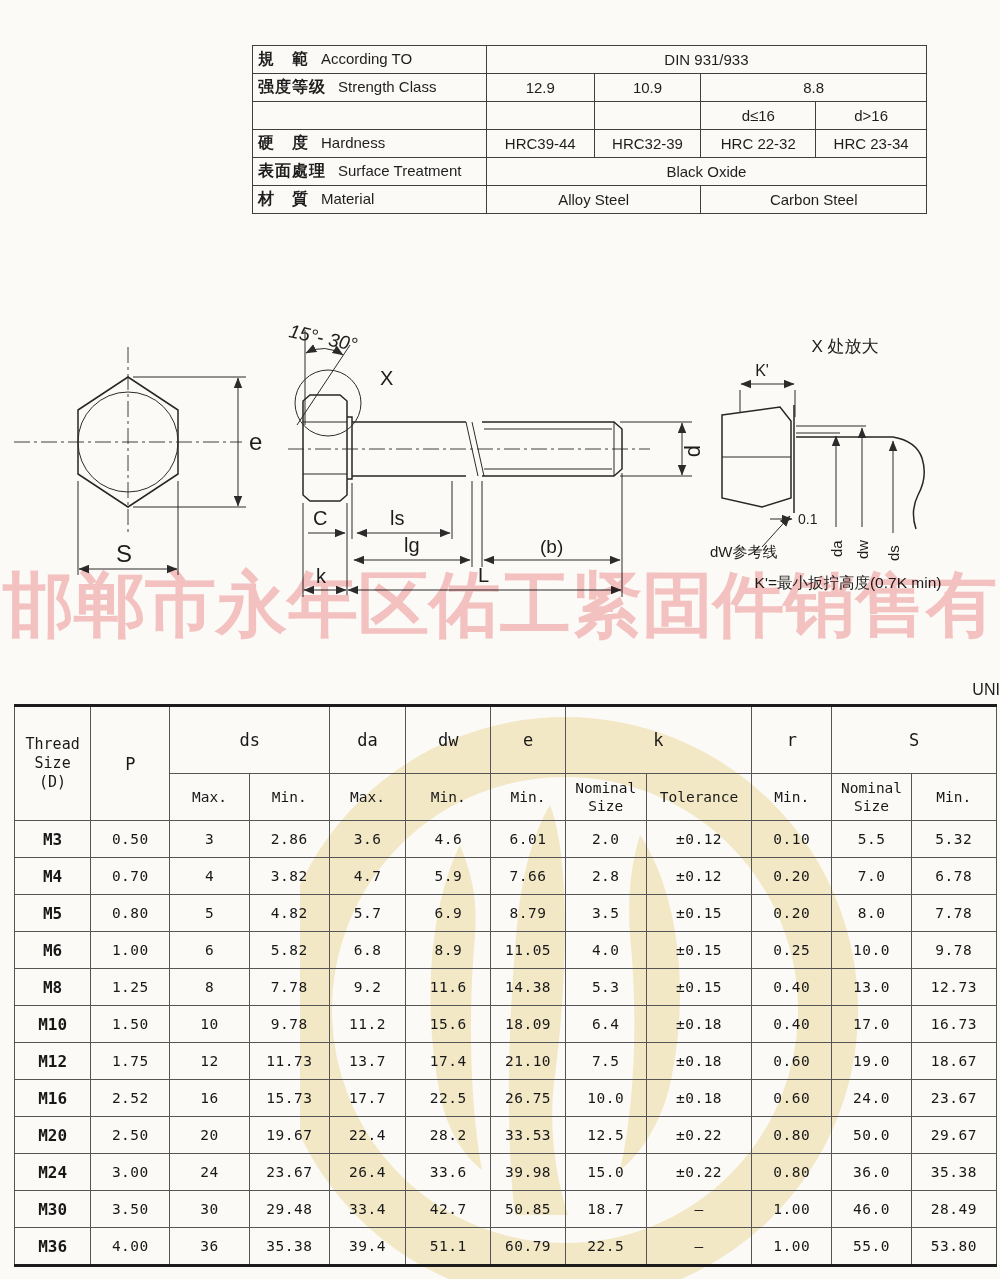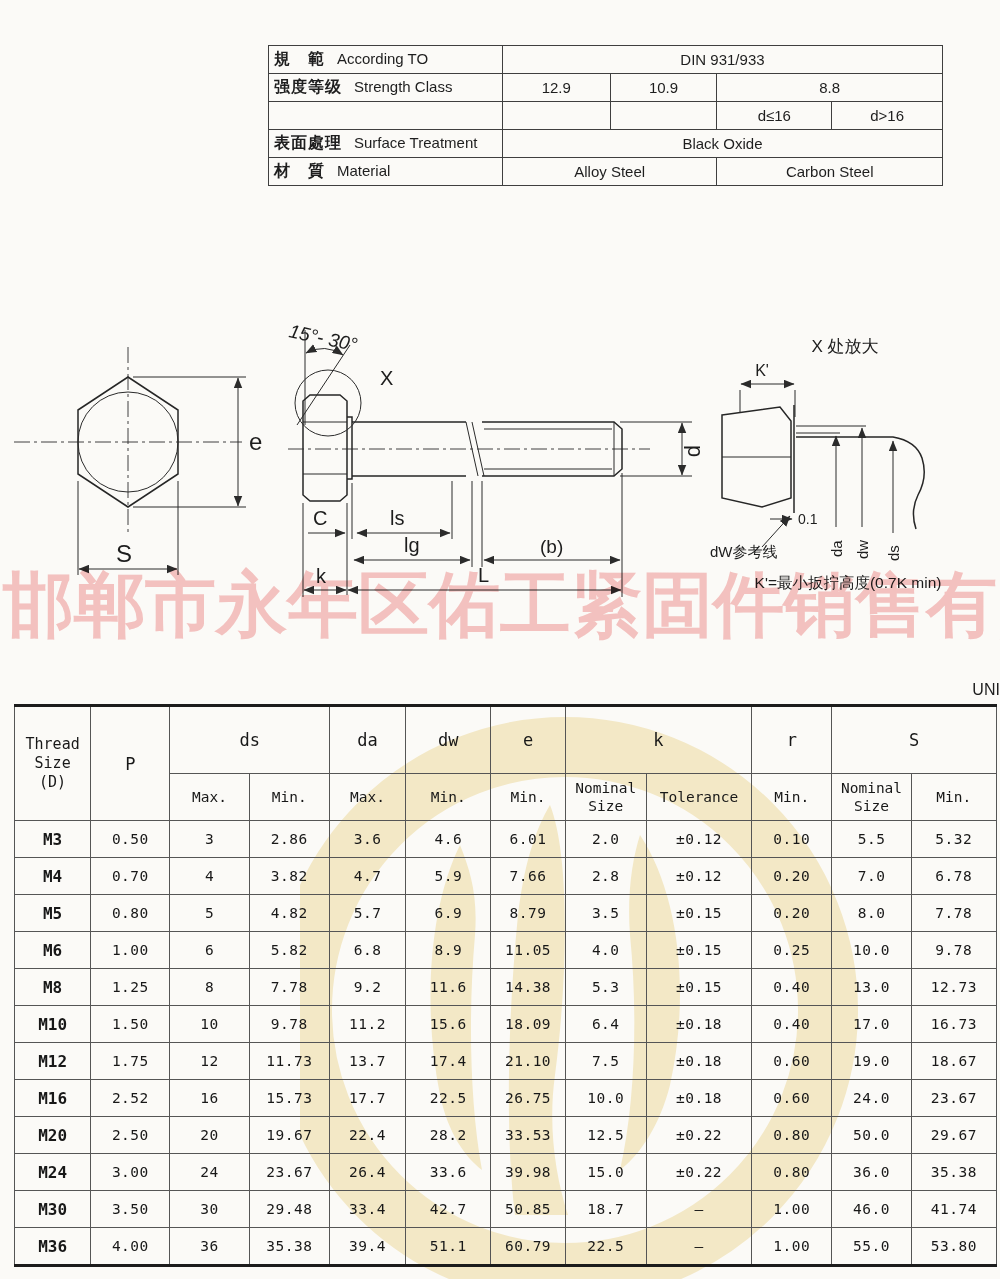--- a/index.html
+++ b/index.html
@@ -1,20 +1,20 @@
 <!DOCTYPE html>
 <html><head>
 <meta charset="utf-8">
 <style>
   html,body{margin:0;padding:0;background:#e8e8e8;}
   .page{position:relative;width:1000px;height:1279px;background:#fbfaf7;overflow:hidden;
         font-family:"Liberation Sans", sans-serif;color:#1e1e1e;}
 
   
-  .spec-table{position:absolute;left:268px;top:45px;width:675px;border-collapse:collapse;
+  .spec-table{position:absolute;left:252px;top:45px;width:675px;border-collapse:collapse;
               z-index:2;background:transparent;}
   .spec-table td{border:1.4px solid #3f3f3f;height:27px;text-align:center;font-size:15px;
                  padding:0 3px;white-space:nowrap;}
   .spec-table td.lab{text-align:left;padding-left:5px;}
   .spec-table .cn{font-weight:700;font-size:16px;margin-right:12px;letter-spacing:1px;}
   .spec-table .en{font-size:15px;}
 
   
   .drawing{position:absolute;left:0;top:295px;z-index:1;}
   .drawing text{font-family:"Liberation Sans", sans-serif;fill:#1d1d1d;}
@@ -81,20 +81,27 @@
       <td>12.9</td>
       <td>10.9</td>
       <td colspan="2">8.8</td>
     </tr>
     <tr>
       <td class="lab"><span class="cn"></span><span class="en"></span></td>
       <td></td>
       <td></td>
       <td>d≤16</td>
       <td>d&gt;16</td>
+    </tr>
+    <tr>
+      <td class="lab"><span class="cn">硬　度</span><span class="en">Hardness</span></td>
+      <td>HRC39-44</td>
+      <td>HRC32-39</td>
+      <td>HRC 22-32</td>
+      <td>HRC 23-34</td>
     </tr>
     <tr>
       <td class="lab"><span class="cn">表面處理</span><span class="en">Surface Treatment</span></td>
       <td colspan="4">Black Oxide</td>
     </tr>
     <tr>
       <td class="lab"><span class="cn">材　質</span><span class="en">Material</span></td>
       <td colspan="2">Alloy Steel</td>
       <td colspan="2">Carbon Steel</td>
     </tr>
@@ -374,21 +381,21 @@
           <td>3.50</td>
           <td>30</td>
           <td>29.48</td>
           <td>33.4</td>
           <td>42.7</td>
           <td>50.85</td>
           <td>18.7</td>
           <td>—</td>
           <td>1.00</td>
           <td>46.0</td>
-          <td>41.74</td>
+          <td>28.49</td>
         </tr>
       <tr>
           <td>M36</td>
           <td>4.00</td>
           <td>36</td>
           <td>35.38</td>
           <td>39.4</td>
           <td>51.1</td>
           <td>60.79</td>
           <td>22.5</td>

